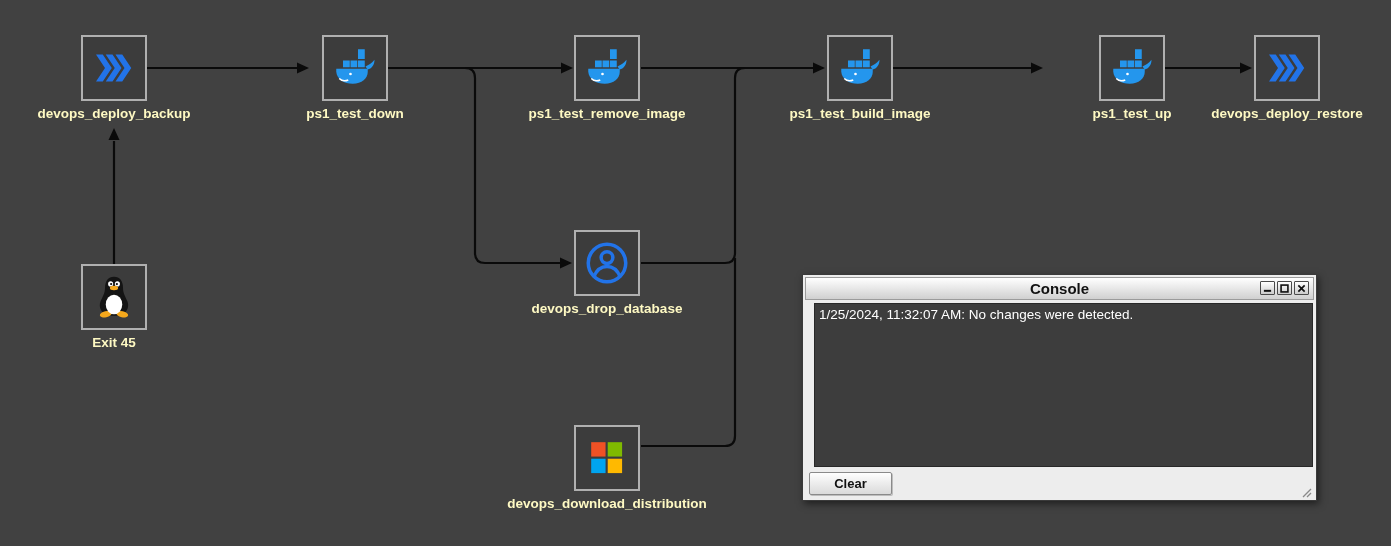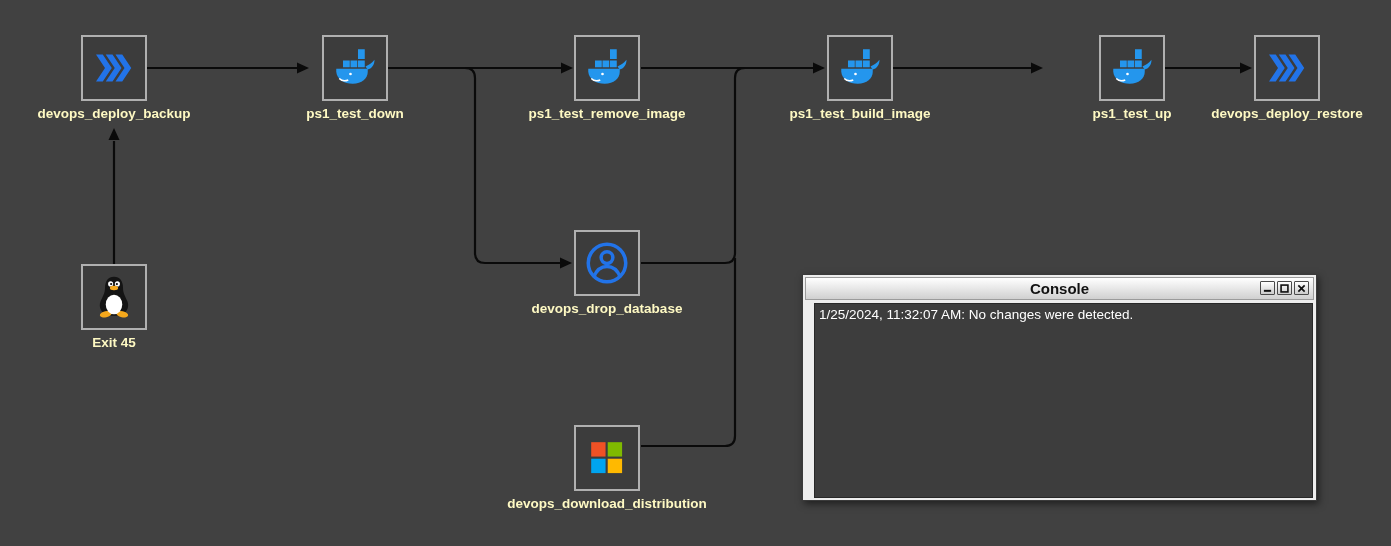--- a/index.html
+++ b/index.html
@@ -240,13 +240,21 @@
       <button class="winbtn">
         <svg viewBox="0 0 10 10" width="9" height="9">
           <path d="M1.5,1.5 L8.5,8.5 M8.5,1.5 L1.5,8.5" stroke="#111" stroke-width="1.9"></path>
         </svg>
       </button>
     </span>
   </div>
   <div class="console-body">
     <div>1/25/2024, 11:32:07 AM: No changes were detected.</div>
   </div>
+  <div class="console-footer">
+    <button class="clear-btn">Clear</button>
+    <span class="resize-grip">
+      <svg viewBox="0 0 12 12" width="12" height="12">
+        <path d="M11,3 L3,11 M11,7 L7,11" stroke="#8a8a8a" stroke-width="1.3" fill="none"></path>
+      </svg>
+    </span>
+  </div>
 </div>
 
 </body></html>

